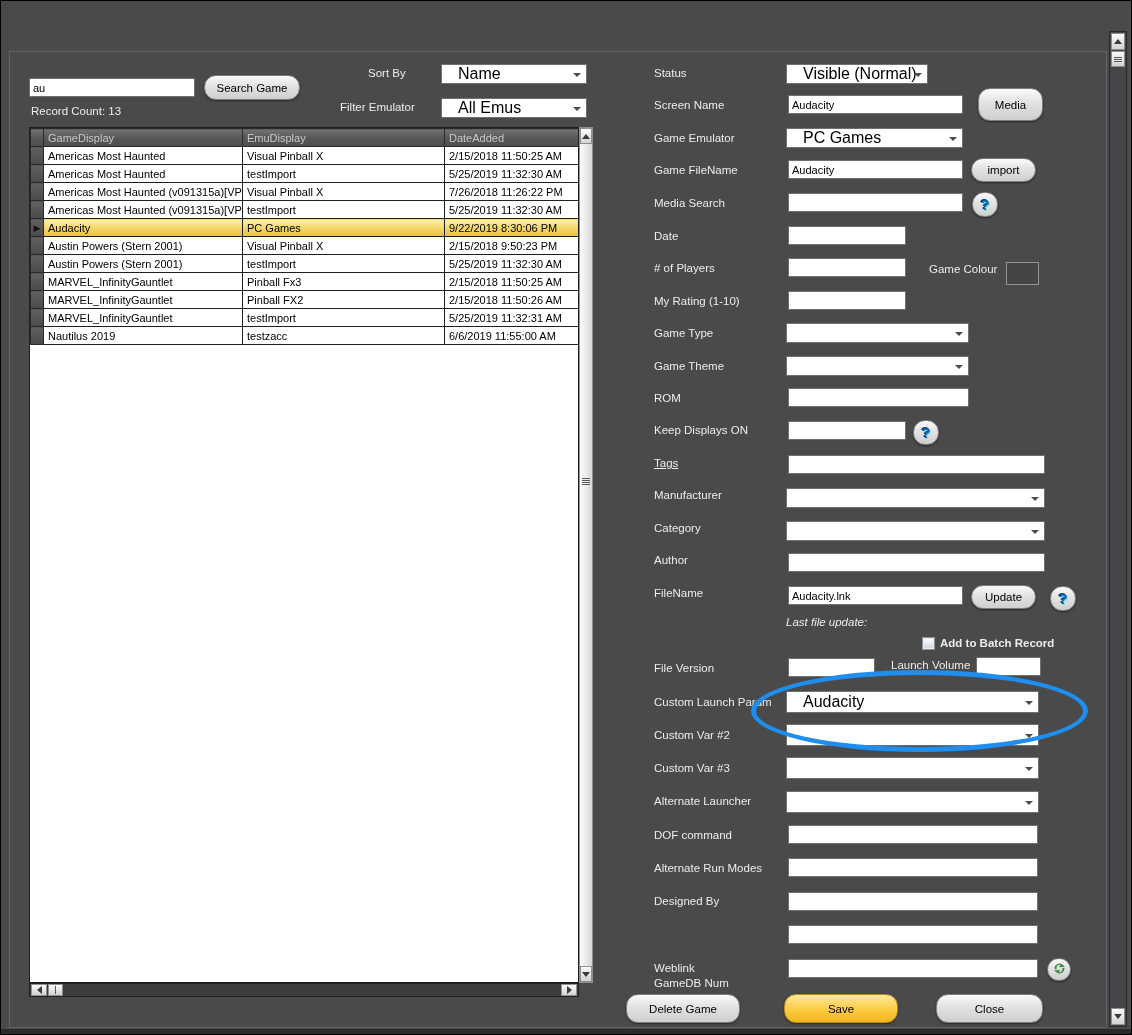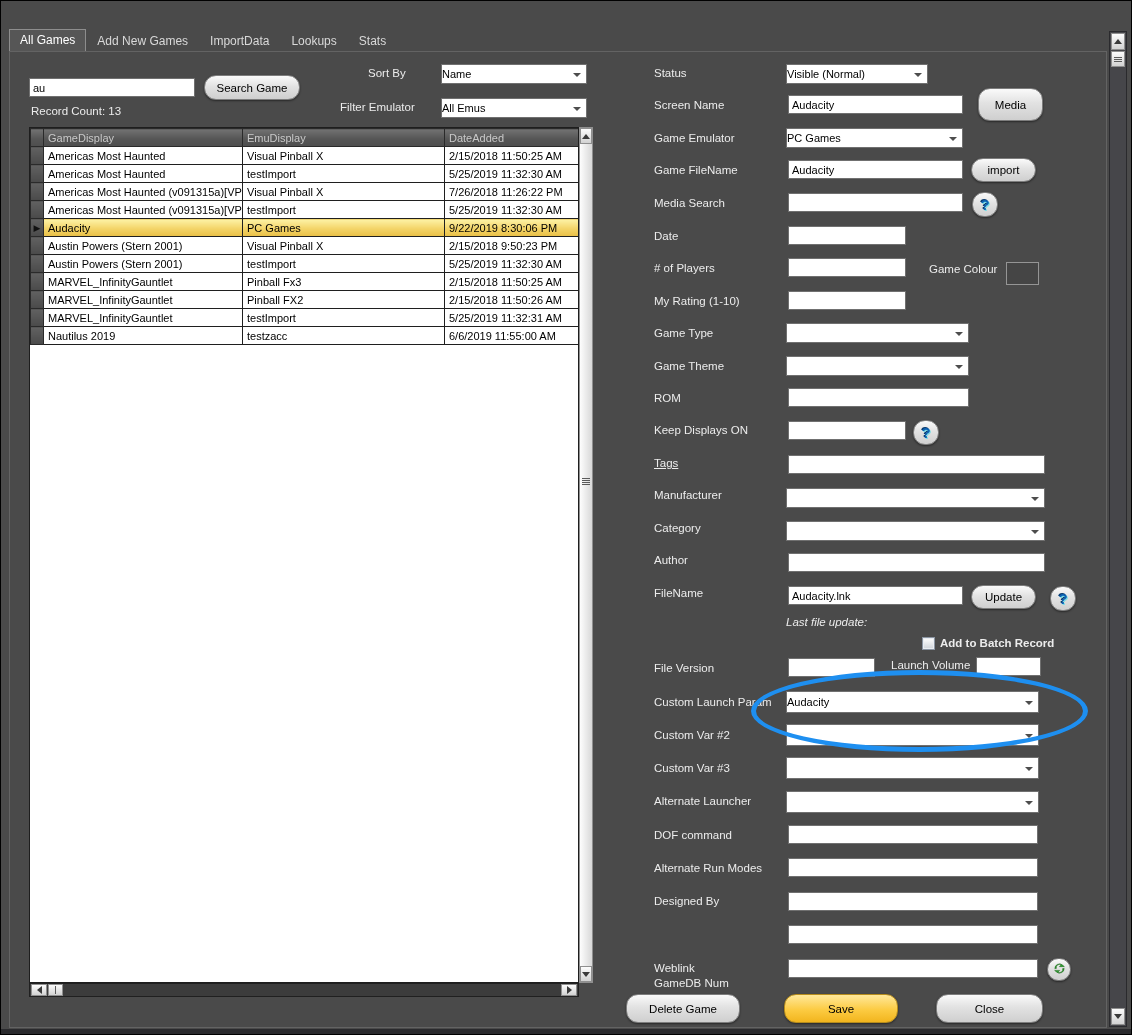--- a/index.html
+++ b/index.html
@@ -24,21 +24,21 @@
   .tab.active { background:#565656; border:1px solid #8d8d8d; border-bottom:none; color:#fff;
                 padding:3px 10px 5px 10px; }
   .tabpage { position:absolute; left:8px; top:50px; width:1098px; height:977px;
              border:1px solid #636363; background:#4a4a4a; }
 
   
   .lbl { position:absolute; left:653px; color:#ececec; font-size:11.5px; white-space:nowrap; }
   .inp { position:absolute; height:19px; background:#fff; border:1px solid #707070;
          font-size:11px; color:#000; padding:0 3px; }
   .dd  { position:absolute; height:20px; background:#fff; border:1px solid #707070;
-         font-size:11px; color:#000; line-height:18px; padding-left:0; white-space:nowrap; }
+         font-size:16px; color:#000; line-height:18px; padding-left:16px; white-space:nowrap; }
   .dd .arr { position:absolute; right:5px; top:8px; width:0; height:0;
              border-left:4px solid transparent; border-right:4px solid transparent;
              border-top:4px solid #4d4d4d; }
   .btn { position:absolute; background:linear-gradient(#fafafa, #e2e2e2 45%, #cfcfcf);
          border:1px solid #7d7d7d; border-radius:12px; color:#000; font-size:11.5px;
          display:flex; align-items:center; justify-content:center; box-shadow:0 1px 2px rgba(0,0,0,.45); }
   .btn.help { font-weight:bold; font-size:15px; color:#0d62b4;
               text-shadow:1px 1px 0 #7adce4, -1px -1px 0 #063a6e; }
   .btn-save { background:linear-gradient(#ffe89a, #fccb42 55%, #f2b51e); border:1px solid #b68c1c; }
   .cb { position:absolute; width:13px; height:13px; background:linear-gradient(#ffffff,#cfd4da);
@@ -84,27 +84,20 @@
                 border:5px solid #1e8ff0; border-radius:50%; pointer-events:none; }
 
   .footerstrip { position:absolute; left:0; top:1028px; width:100%; height:7px; background:#2a2a2d; }
 </style>
 </head>
 <body>
 
 <div class="window">
 
 
-  <div class="tabstrip">
-    <span class="tab active">All Games</span>
-    <span class="tab">Add New Games</span>
-    <span class="tab">ImportData</span>
-    <span class="tab">Lookups</span>
-    <span class="tab">Stats</span>
-  </div>
   <div class="tabpage"></div>
 
   <input class="inp" style="left: 28px; top: 77px; width: 166px;" value="au">
   <div class="btn" style="left:203px; top:74px; width:96px; height:25px;">Search Game</div>
   <div class="lbl" style="left:30px; top:104px;">Record Count: 13</div>
 
   <div class="lbl" style="left:367px; top:66px;">Sort By</div>
   <div class="dd" style="left:440px; top:63px; width:146px;">
     <span>Name</span><i class="arr"></i>
   </div>

